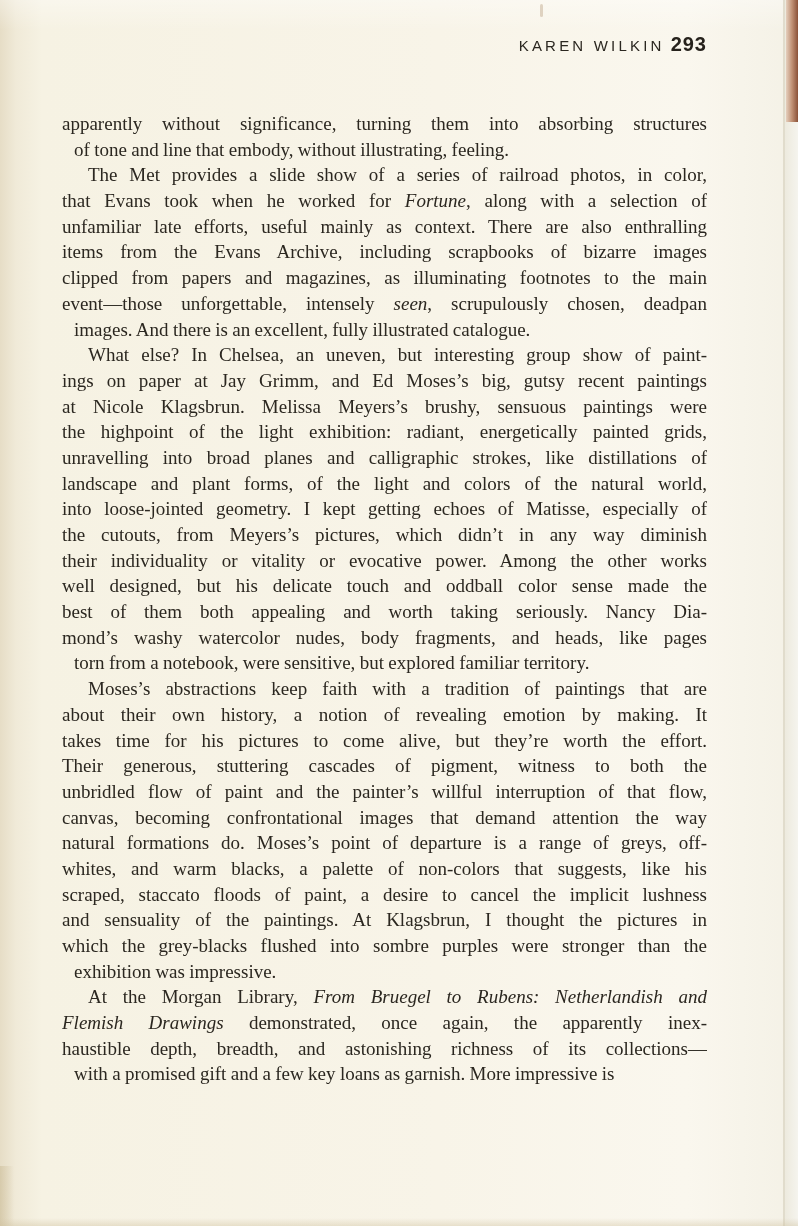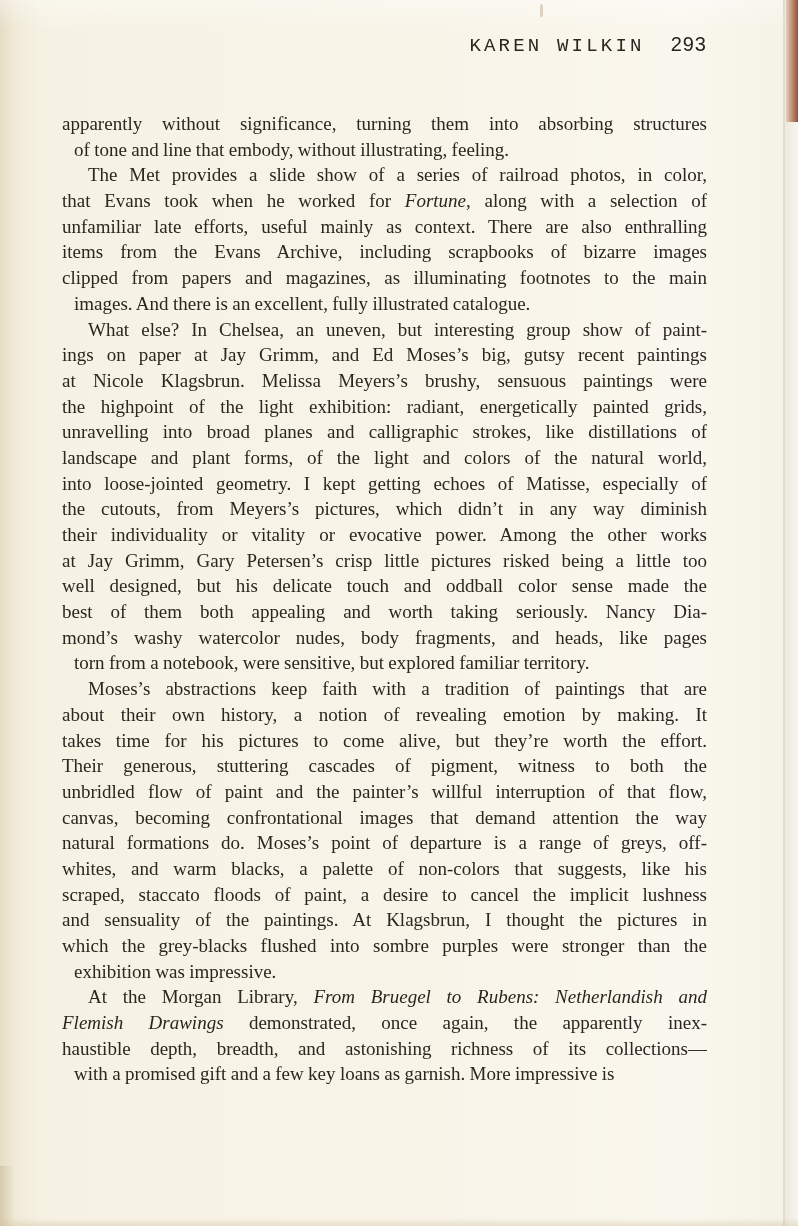--- a/index.html
+++ b/index.html
@@ -25,25 +25,25 @@
     background:linear-gradient(180deg,rgba(206,192,158,0),rgba(206,192,158,.4));}
   .left-corner{position:absolute;left:0;bottom:0;width:14px;height:60px;
     background:linear-gradient(90deg,rgba(196,180,140,.45),rgba(196,180,140,0));}
 
   
   .running-head{
     position:absolute;top:33px;left:62px;width:645px;
     text-align:right;color:#2b2720;white-space:nowrap;
   }
   .author{
-    font-family:Liberation Mono, monospace;font-size:19px;letter-spacing:3.2px;
+    font-family:Liberation Sans, sans-serif;font-size:15px;letter-spacing:3.2px;
   }
   .pagenum{
-    font-family:"Liberation Sans",sans-serif;font-weight:normal;font-size:20px;
-    margin-left:26px;letter-spacing:1px;color:#26221c;
+    font-family:"Liberation Sans",sans-serif;font-weight:bold;font-size:20px;
+    margin-left:6px;letter-spacing:1px;color:#26221c;
   }
 
   
   .body-text{
     position:absolute;left:62px;top:111px;width:645px;color:#2b2720;
   }
   .line{
     font-size:19px;line-height:25.7px;height:25.7px;
     text-align:justify;text-align-last:justify;
     word-spacing:-0.4px;white-space:normal;overflow:hidden;
@@ -68,31 +68,31 @@
 </div>
 
 <div class="body-text">
     <div class="line"><span>apparently without significance, turning them into absorbing structures</span></div>
     <div class="line last"><span>of tone and line that embody, without illustrating, feeling.</span></div>
     <div class="line indent"><span>The Met provides a slide show of a series of railroad photos, in color,</span></div>
     <div class="line"><span>that Evans took when he worked for </span><span class="it">Fortune</span><span>, along with a selection of</span></div>
     <div class="line"><span>unfamiliar late efforts, useful mainly as context. There are also enthralling</span></div>
     <div class="line"><span>items from the Evans Archive, including scrapbooks of bizarre images</span></div>
     <div class="line"><span>clipped from papers and magazines, as illuminating footnotes to the main</span></div>
+    <div class="line"><span>event—those unforgettable, intensely </span><span class="it">seen</span><span>, scrupulously chosen, deadpan</span></div>
     <div class="line last"><span>images. And there is an excellent, fully illustrated catalogue.</span></div>
     <div class="line indent"><span>What else? In Chelsea, an uneven, but interesting group show of paint-</span></div>
     <div class="line"><span>ings on paper at Jay Grimm, and Ed Moses’s big, gutsy recent paintings</span></div>
     <div class="line"><span>at Nicole Klagsbrun. Melissa Meyers’s brushy, sensuous paintings were</span></div>
     <div class="line"><span>the highpoint of the light exhibition: radiant, energetically painted grids,</span></div>
     <div class="line"><span>unravelling into broad planes and calligraphic strokes, like distillations of</span></div>
     <div class="line"><span>landscape and plant forms, of the light and colors of the natural world,</span></div>
     <div class="line"><span>into loose-jointed geometry. I kept getting echoes of Matisse, especially of</span></div>
     <div class="line"><span>the cutouts, from Meyers’s pictures, which didn’t in any way diminish</span></div>
     <div class="line"><span>their individuality or vitality or evocative power. Among the other works</span></div>
-    <div class="line"><span>at Jay Grimm, Gary Petersen’s crisp little pictures risked being a little too</span></div>
     <div class="line"><span>well designed, but his delicate touch and oddball color sense made the</span></div>
     <div class="line"><span>best of them both appealing and worth taking seriously. Nancy Dia-</span></div>
     <div class="line"><span>mond’s washy watercolor nudes, body fragments, and heads, like pages</span></div>
     <div class="line last"><span>torn from a notebook, were sensitive, but explored familiar territory.</span></div>
     <div class="line indent"><span>Moses’s abstractions keep faith with a tradition of paintings that are</span></div>
     <div class="line"><span>about their own history, a notion of revealing emotion by making. It</span></div>
     <div class="line"><span>takes time for his pictures to come alive, but they’re worth the effort.</span></div>
     <div class="line"><span>Their generous, stuttering cascades of pigment, witness to both the</span></div>
     <div class="line"><span>unbridled flow of paint and the painter’s willful interruption of that flow,</span></div>
     <div class="line"><span>canvas, becoming confrontational images that demand attention the way</span></div>

